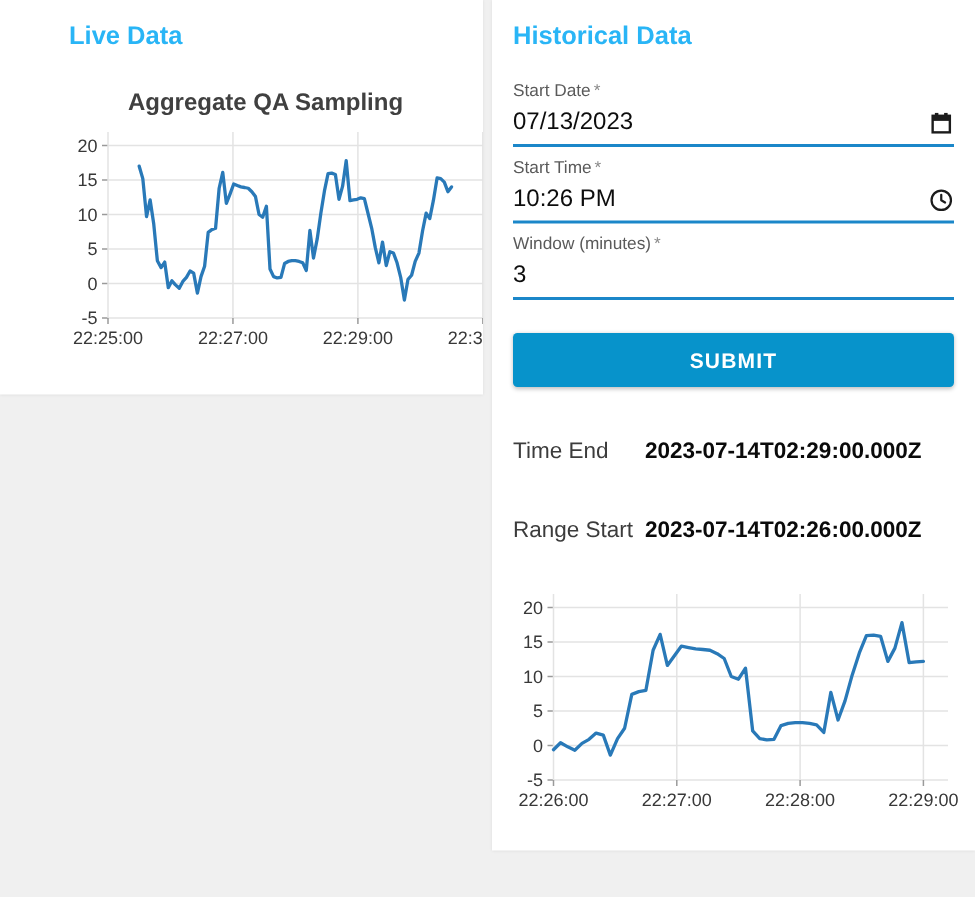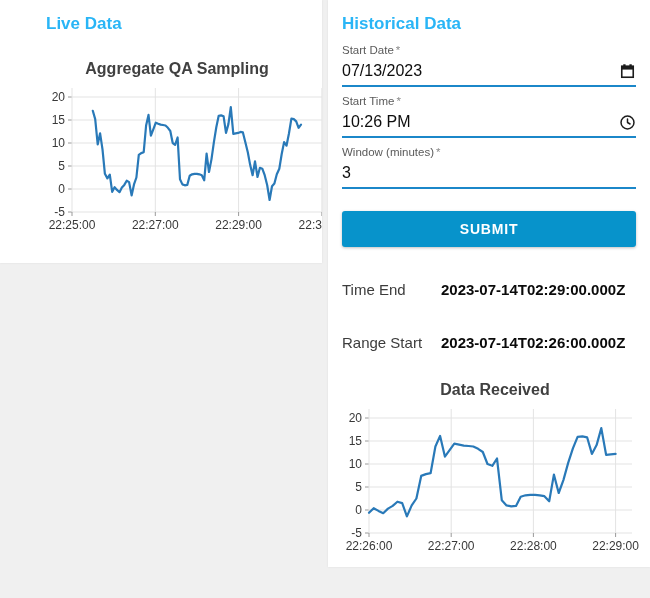--- a/index.html
+++ b/index.html
@@ -20,34 +20,34 @@
   .panel-title{margin:0;padding:14px 14px 0 14px;font-size:17px;font-weight:bold;color:var(--accent);}
   .chart-block{margin-top:26px;}
   .chart-title{font-size:16px;font-weight:bold;color:#404040;text-align:center;margin-bottom:6px;}
   svg.chart-canvas{display:block;}
   .grid{stroke:var(--grid);stroke-width:1;}
   .tick{stroke:#9a9a9a;stroke-width:1;}
   .ytick{font:12px "Liberation Sans",sans-serif;fill:#383838;text-anchor:end;}
   .xtick{font:12px "Liberation Sans",sans-serif;fill:#383838;text-anchor:middle;}
   .series{fill:none;stroke:var(--line);stroke-width:2.2;stroke-linejoin:round;stroke-linecap:round;}
 
-  .form{padding:0 14px;margin-top:9px;}
+  .form{padding:0 14px;margin-top:20px;}
   .field{margin-bottom:7px;}
   .field-label{font-size:11.5px;color:var(--label);line-height:14px;}
   .req{color:#8a8a8a;margin-left:2px;}
   .field-control{display:flex;align-items:center;justify-content:space-between;height:30px;border-bottom:2px solid var(--underline);cursor:text;}
   .field-value{font-size:16px;color:#0d0d0d;}
   .field-icon{display:flex;align-items:center;cursor:pointer;}
   .submit-button{display:block;width:100%;margin-top:22px;height:36px;background:var(--button);
     color:#fff;border:none;border-radius:3px;font-family:inherit;font-weight:bold;font-size:14px;
     letter-spacing:0.8px;box-shadow:0 1px 3px rgba(0,0,0,.25);cursor:pointer;text-align:center;}
   .result-row{display:flex;align-items:baseline;padding:0 14px;margin-top:36px;font-size:15px;}
   .result-row.first{margin-top:34px;}
   .result-label{color:#3c3c3c;width:88px;flex:none;}
-  .result-value{font-weight:bold;color:#0a0a0a;white-space:nowrap;margin-left:11px;}
+  .result-value{font-weight:bold;color:#0a0a0a;white-space:nowrap;}
   .hist-chart{margin-top:30px;padding-left:12px;}
 </style>
 </head>
 <body>
 
 <div class="page">
 
   <section class="card card-live">
     <h2 class="panel-title">Live Data</h2>
     <div class="chart-block">
@@ -141,21 +141,20 @@
       <span class="result-label">Time End</span>
       <span class="result-value">2023-07-14T02:29:00.000Z</span>
     </div>
 
     <div class="result-row">
       <span class="result-label">Range Start</span>
       <span class="result-value">2023-07-14T02:26:00.000Z</span>
     </div>
 
     <div class="chart-block hist-chart">
-      <div class="chart-title">Data Received</div>
       <svg class="chart-canvas" width="306" height="152">
           <line class="grid" x1="29" x2="292" y1="13.0" y2="13.0"></line>
           <line class="tick" x1="25" x2="29" y1="13.0" y2="13.0"></line>
           <text class="ytick" x="22" y="17">20</text>
           <line class="grid" x1="29" x2="292" y1="36.0" y2="36.0"></line>
           <line class="tick" x1="25" x2="29" y1="36.0" y2="36.0"></line>
           <text class="ytick" x="22" y="40">15</text>
           <line class="grid" x1="29" x2="292" y1="59.0" y2="59.0"></line>
           <line class="tick" x1="25" x2="29" y1="59.0" y2="59.0"></line>
           <text class="ytick" x="22" y="63">10</text>

